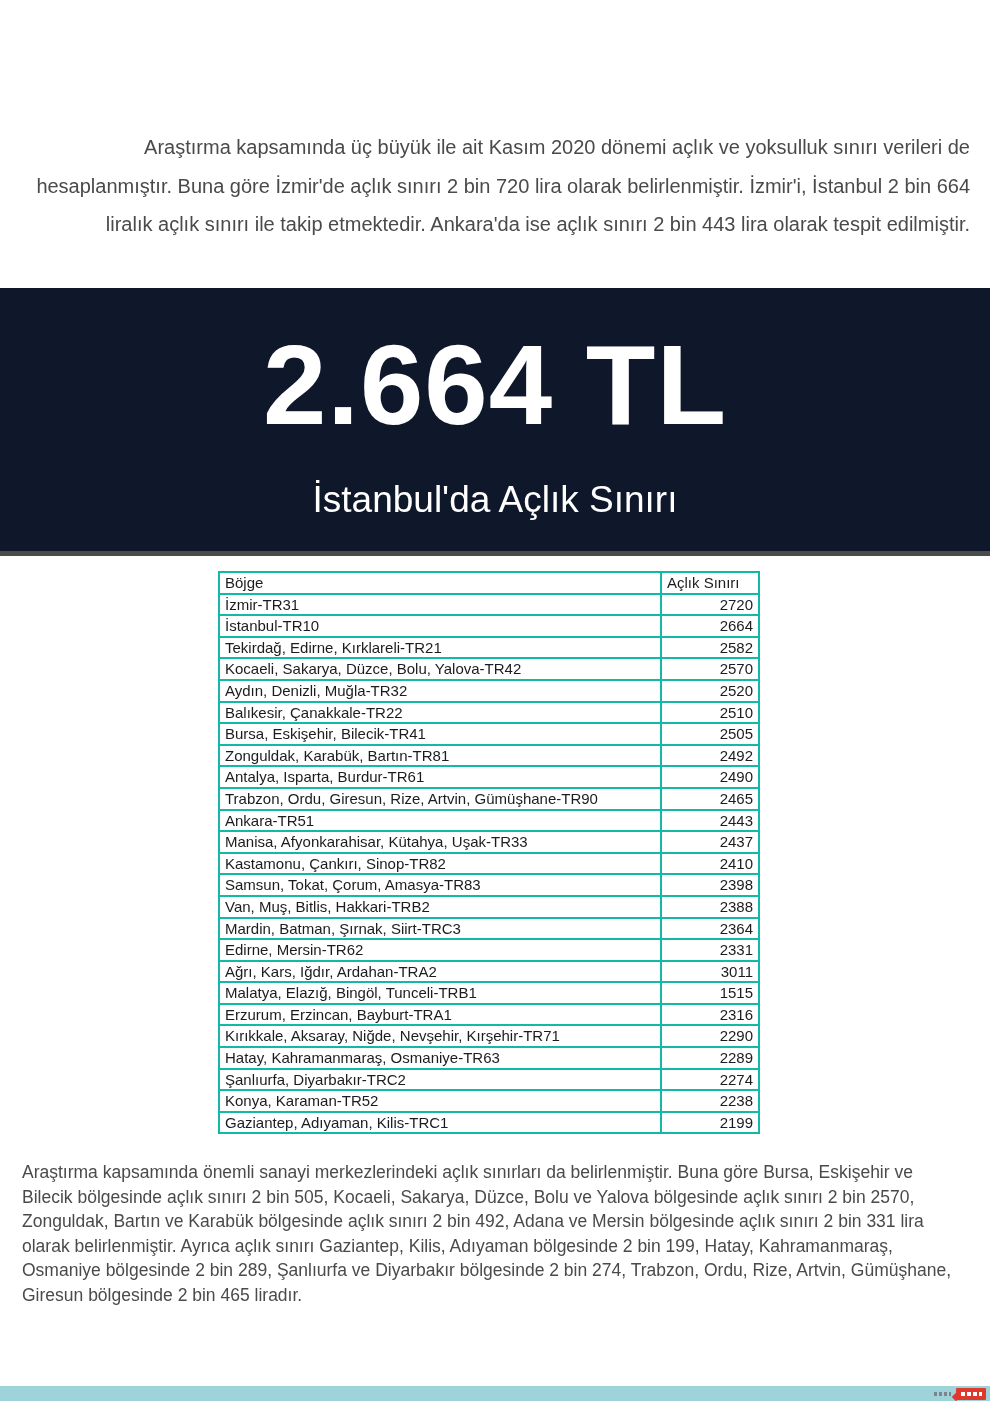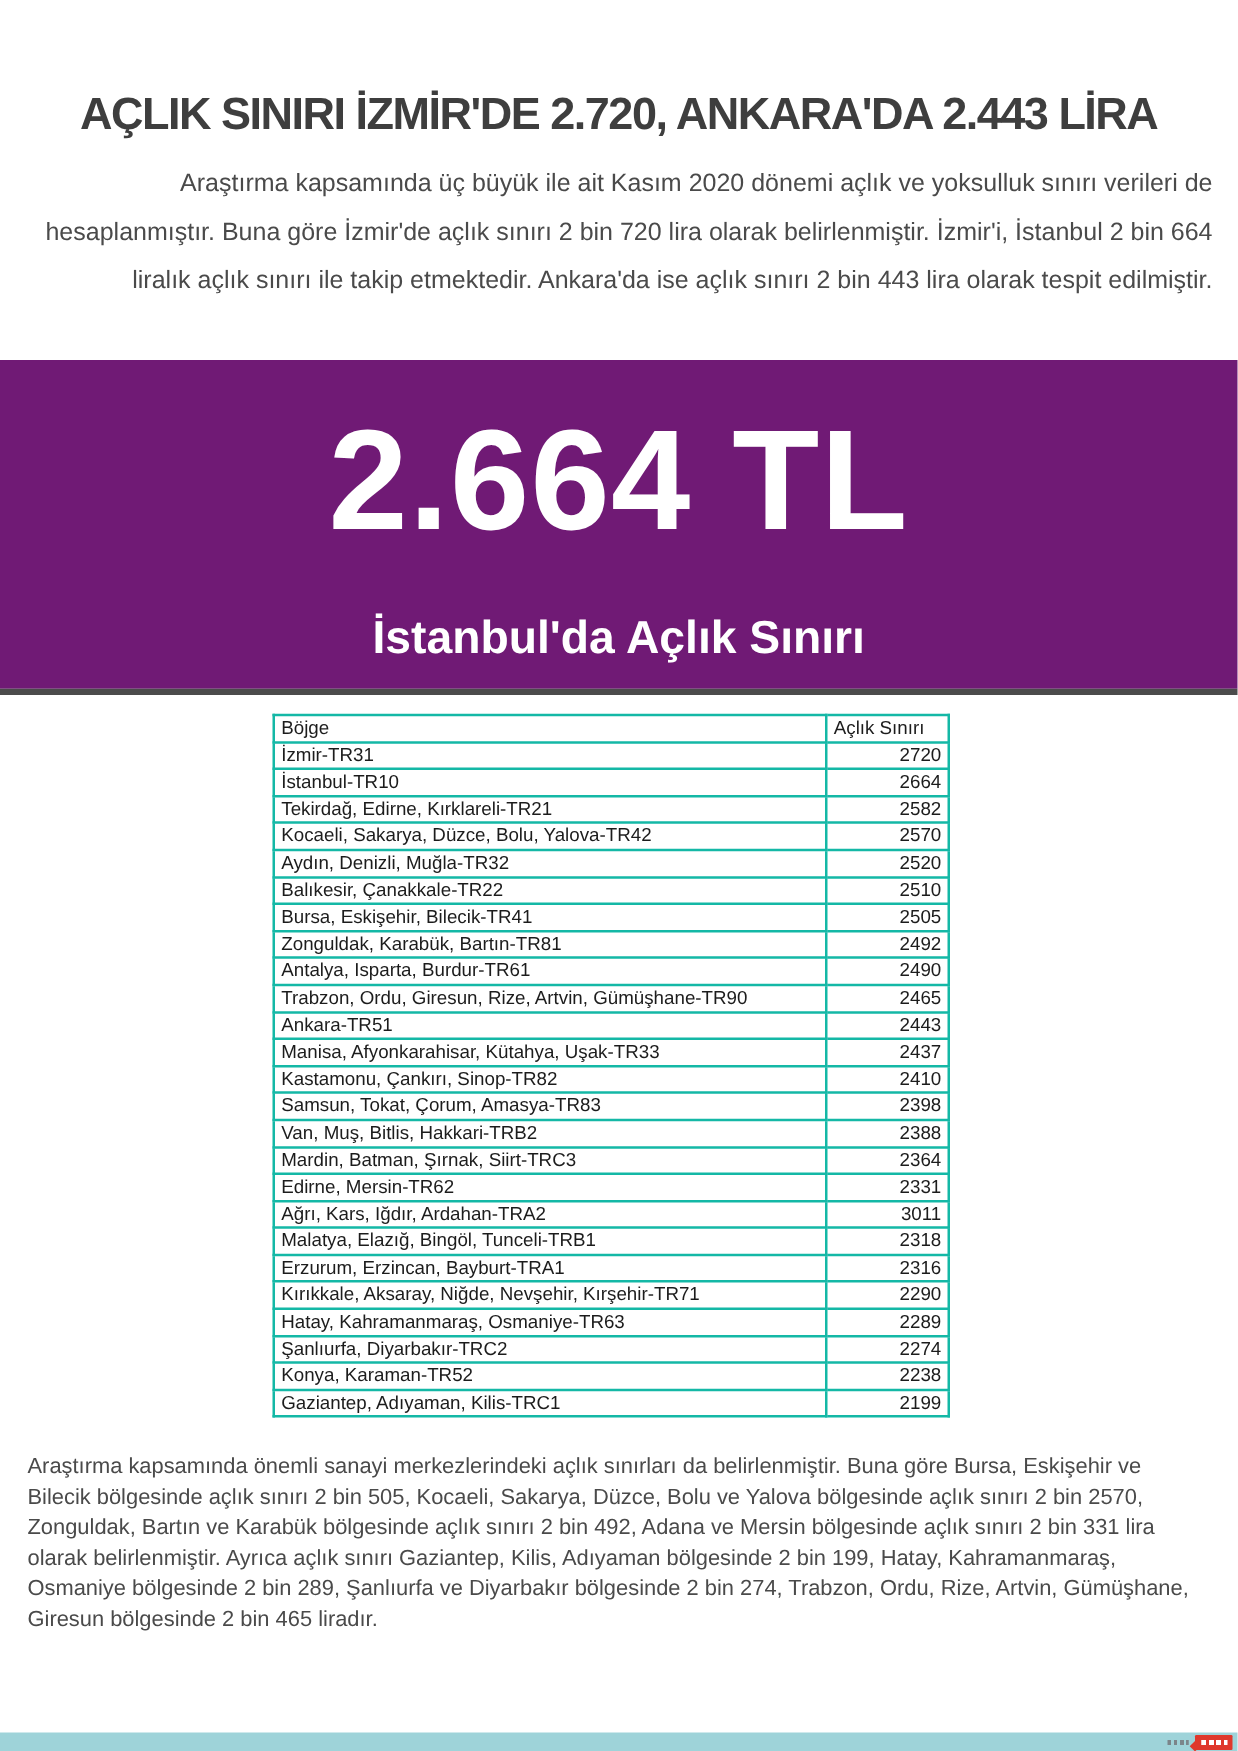--- a/index.html
+++ b/index.html
@@ -32,36 +32,36 @@
     font-size: 20px;
     line-height: 38.5px;
     color: #4a4a4a;
     text-align: right;
   }
 
   .banner {
     position: absolute;
     top: 288px; left: 0; right: 0;
     height: 263px;
-    background: #701a75;
+    background: #0f172a;
     text-align: center;
   }
   .banner-value {
     padding-top: 40px;
     font-size: 114px;
     line-height: 114px;
     font-weight: bold;
     color: #ffffff;
     letter-spacing: 1px;
   }
   .banner-caption {
-    margin-top: 48px;
+    margin-top: 38px;
     font-size: 37px;
     line-height: 40px;
-    font-weight: bold;
+    font-weight: normal;
     color: #ffffff;
   }
 
   .divider {
     position: absolute;
     top: 551px; left: 0; right: 0;
     height: 5px;
     background: #4b4b4b;
   }
 
@@ -131,21 +131,20 @@
     left: 5px; top: 4px;
     width: 21px; height: 4px;
     background: repeating-linear-gradient(90deg, #ffffff 0 4px, rgba(0,0,0,0) 4px 6px);
   }
 </style>
 </head>
 <body>
 
 <div class="page">
 
-  <h1 class="title">AÇLIK SINIRI İZMİR'DE 2.720, ANKARA'DA 2.443 LİRA</h1>
 
   <p class="intro">Araştırma kapsamında üç büyük ile ait Kasım 2020 dönemi açlık ve yoksulluk sınırı verileri de hesaplanmıştır. Buna göre İzmir'de açlık sınırı 2 bin 720 lira olarak belirlenmiştir. İzmir'i, İstanbul 2 bin 664 liralık açlık sınırı ile takip etmektedir. Ankara'da ise açlık sınırı 2 bin 443 lira  olarak tespit edilmiştir.</p>
 
   <div class="banner">
     <div class="banner-value">2.664 TL</div>
     <div class="banner-caption">İstanbul'da Açlık Sınırı</div>
   </div>
 
   <div class="divider"></div>
 
@@ -224,21 +223,21 @@
         <tr>
         <td class="cell-region">Edirne, Mersin-TR62</td>
         <td class="cell-value">2331</td>
       </tr>
         <tr>
         <td class="cell-region">Ağrı, Kars, Iğdır, Ardahan-TRA2</td>
         <td class="cell-value">3011</td>
       </tr>
         <tr>
         <td class="cell-region">Malatya, Elazığ, Bingöl, Tunceli-TRB1</td>
-        <td class="cell-value">2318</td>
+        <td class="cell-value">1515</td>
       </tr>
         <tr>
         <td class="cell-region">Erzurum, Erzincan, Bayburt-TRA1</td>
         <td class="cell-value">2316</td>
       </tr>
         <tr>
         <td class="cell-region">Kırıkkale, Aksaray, Niğde, Nevşehir, Kırşehir-TR71</td>
         <td class="cell-value">2290</td>
       </tr>
         <tr>

